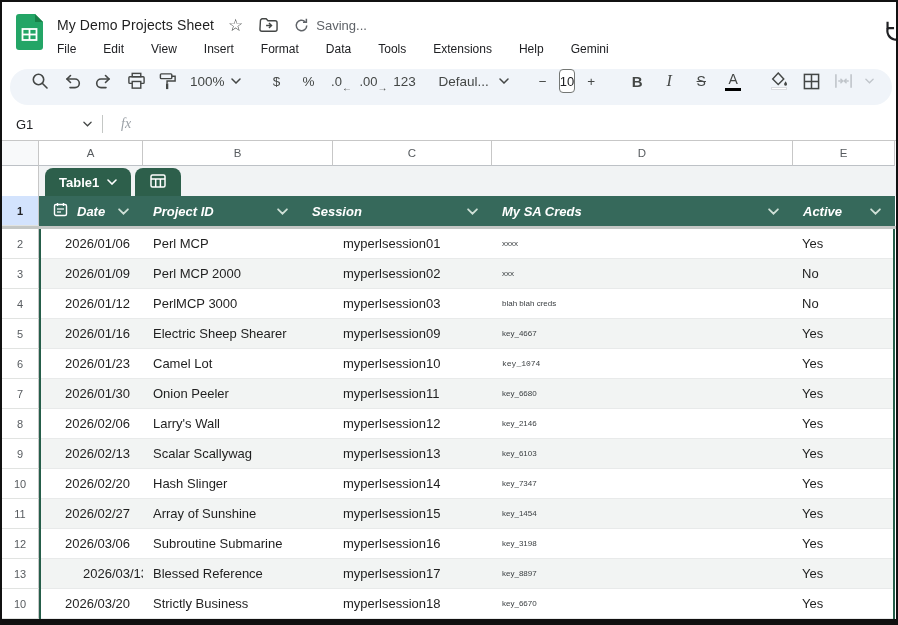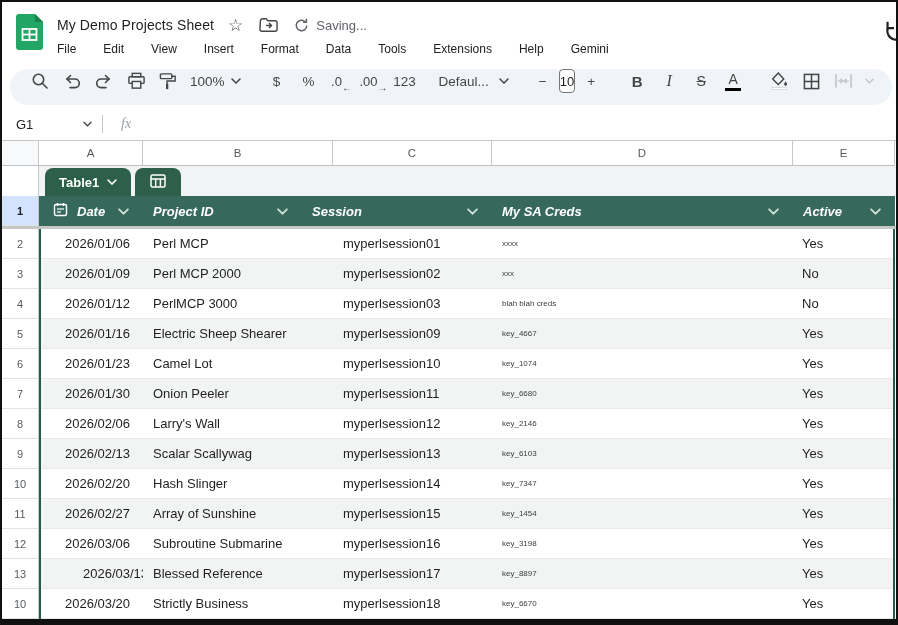--- a/index.html
+++ b/index.html
@@ -377,21 +377,21 @@
           <div class="tcell c-creds" style="width: 301px;">key_4667</div>
           <div class="tcell c-active" style="width: 102px;">Yes</div>
         </div>
       </div>
       <div class="trow">
         <div class="rownum">6</div>
         <div class="cells">
           <div class="tcell c-date" style="width: 104px;">2026/01/23</div>
           <div class="tcell c-session" style="width: 190px;">Camel Lot</div>
           <div class="tcell c-project" style="width: 159px;">myperlsession10</div>
-          <div class="tcell c-creds" style="width: 301px;">key_1074</div>
+          <div class="tcell c-creds" style="width: 301px; font-family: Liberation Mono, monospace;">key_1074</div>
           <div class="tcell c-active" style="width: 102px;">Yes</div>
         </div>
       </div>
       <div class="trow band">
         <div class="rownum">7</div>
         <div class="cells">
           <div class="tcell c-date" style="width: 104px;">2026/01/30</div>
           <div class="tcell c-session" style="width: 190px;">Onion Peeler</div>
           <div class="tcell c-project" style="width: 159px;">myperlsession11</div>
           <div class="tcell c-creds" style="width: 301px;">key_6680</div>

